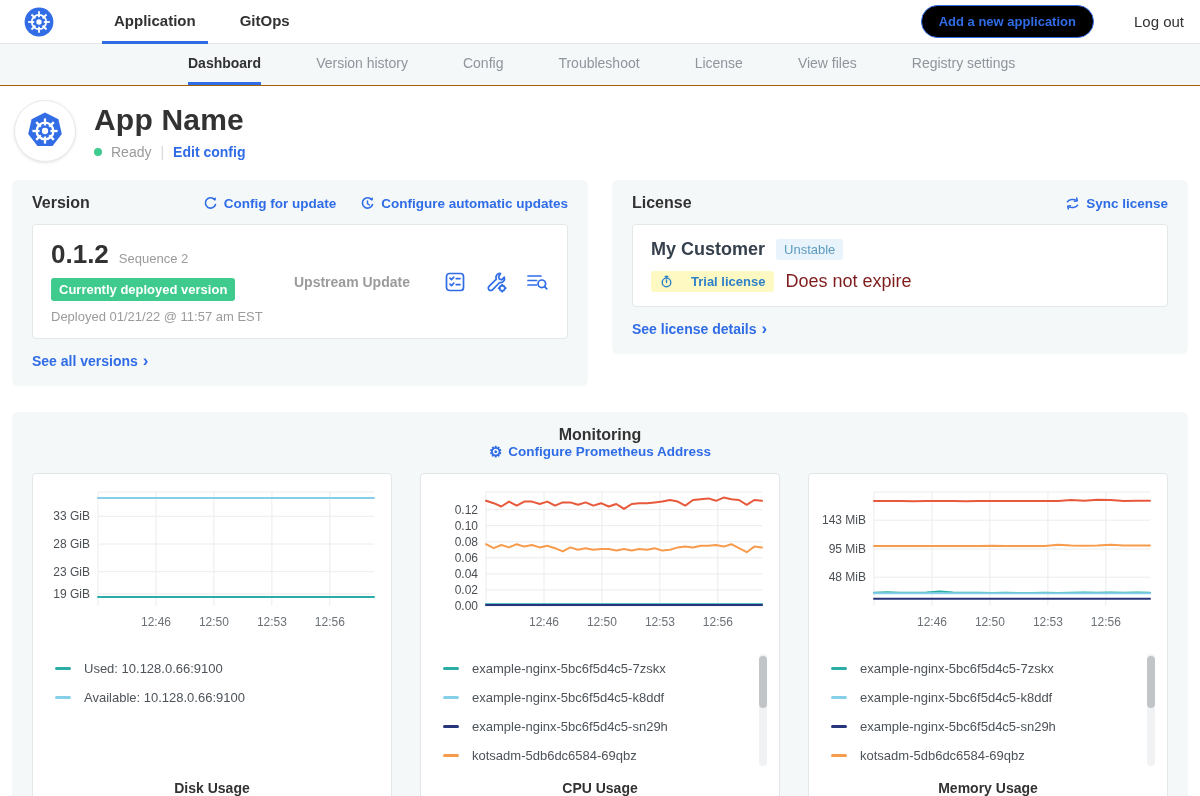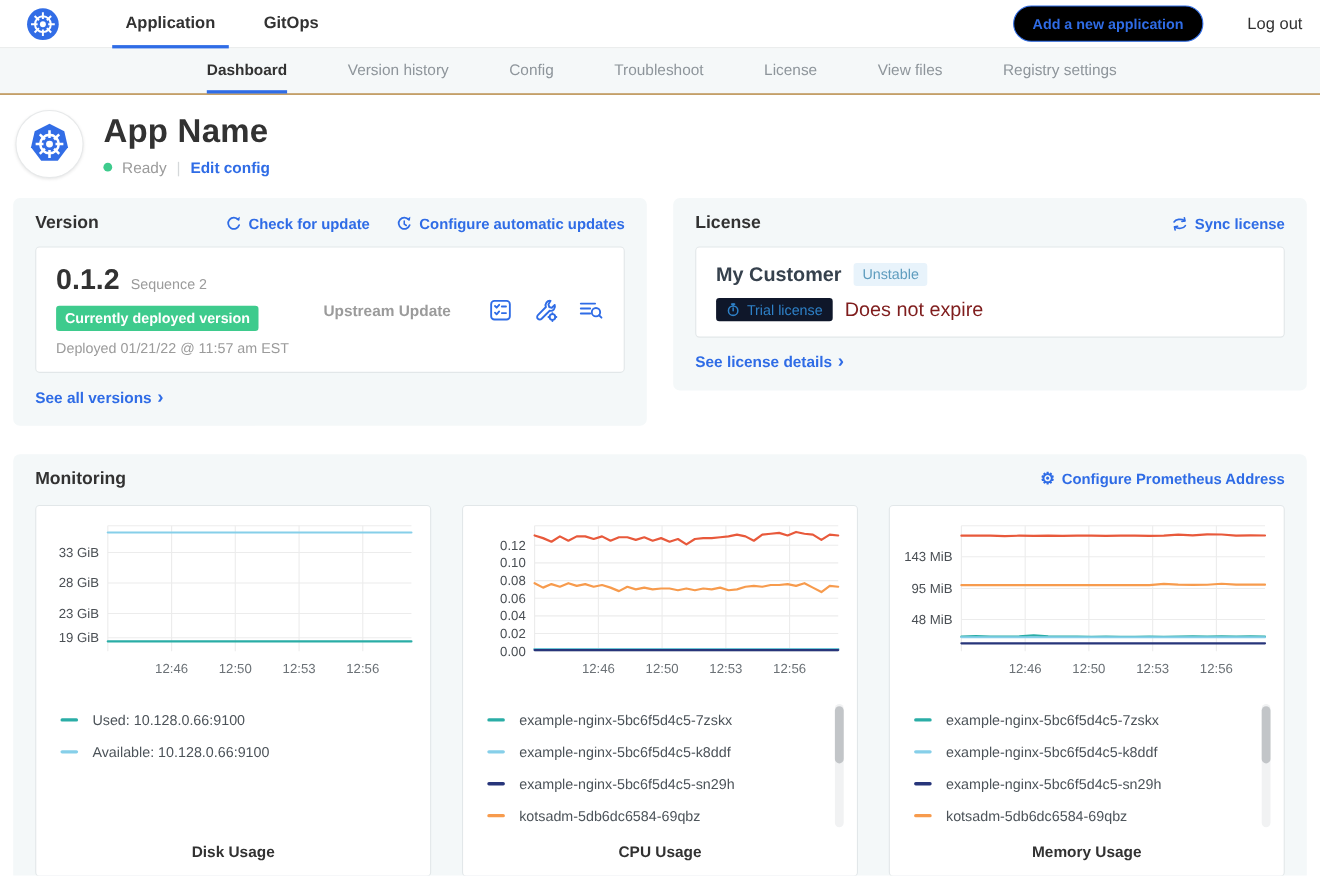--- a/index.html
+++ b/index.html
@@ -61,22 +61,22 @@
   .vc-icons { display:flex; gap:17px; align-items:center; }
   .vc-icons span { cursor:pointer; display:flex; }
   .see-link { display:inline-flex; align-items:center; gap:5px; margin-top:13px;
     color:#2f6ce6; font-size:14px; font-weight:bold; }
   .chev { font-size:17px; font-weight:bold; line-height:1; }
 
   .customer-row { display:flex; align-items:center; gap:11px; margin-bottom:11px; }
   .customer-name { font-size:18px; font-weight:bold; color:#36414d; }
   .channel-badge { background:#e8f3fb; color:#5e9cbe; font-size:13px; padding:3px 8px; border-radius:3px; }
   .license-row { display:flex; align-items:center; gap:11px; }
-  .trial-badge { background:#0f172a; color:#2e81c8; font-weight:normal; font-size:13px;
-    padding:3px 9px; border-radius:3px; display:flex; align-items:center; gap:6px; }
+  .trial-badge { background:#fef9c3; color:#2e81c8; font-weight:bold; font-size:13px;
+    padding:3px 9px; border-radius:3px; display:flex; align-items:center; gap:18px; }
   .expiry { font-size:18px; color:#7f1d1d; }
 
   
   .panel-monitoring { margin:26px 12px 0; }
   .charts-row { display:flex; gap:28px; margin-top:14px; }
   .chart-card { flex:1; background:#fff; border:1px solid #e2e7e9; border-radius:4px;
     padding:10px 10px 14px; display:flex; flex-direction:column; }
   .chart-svg { width:100%; height:160px; display:block; }
   .legend { margin-top:8px; padding:2px 22px 0 12px; position:relative; min-height:118px; }
   .legend-item { display:flex; align-items:center; gap:13px; height:29px;
@@ -164,21 +164,21 @@
 
   <div class="panel panel-version">
     <div class="panel-head">
       <div class="panel-title">Version</div>
       <div class="head-links">
         <span class="blue-link">
           <svg width="15" height="15" viewBox="0 0 16 16">
             <path d="M13.3 9.2a5.5 5.5 0 1 1-.9-5.2" fill="none" stroke="#2f6ce6" stroke-width="1.7" stroke-linecap="round"></path>
             <path d="M13.9 1.2l-.4 3.6-3.2-1.3z" fill="#2f6ce6"></path>
           </svg>
-          <span>Check for update</span>
+          <span>Config for update</span>
         </span>
         <span class="blue-link">
           <svg width="15" height="15" viewBox="0 0 16 16">
             <path d="M13.3 9.2a5.5 5.5 0 1 1-.9-5.2" fill="none" stroke="#2f6ce6" stroke-width="1.7" stroke-linecap="round"></path>
             <path d="M13.9 1.2l-.4 3.6-3.2-1.3z" fill="#2f6ce6"></path>
             <path d="M8 5.2v3l2 1.4" fill="none" stroke="#2f6ce6" stroke-width="1.5" stroke-linecap="round"></path>
           </svg>
           <span>Configure automatic updates</span>
         </span>
       </div>
@@ -262,21 +262,21 @@
       </div>
     </div>
     <span class="see-link link">
       <span>See license details</span>
       <span class="chev">›</span>
     </span>
   </div>
 </div>
 
 <div class="panel panel-monitoring">
-  <div class="panel-head" style="margin-bottom:0;">
+  <div class="panel-head" style="margin-bottom:0;flex-direction:column;">
     <div class="panel-title">Monitoring</div>
     <span class="blue-link">
       <span style="font-size:15px;line-height:1;">⚙</span>
       <span>Configure Prometheus Address</span>
     </span>
   </div>
   <div class="charts-row">
     <div class="chart-card">
       <svg class="chart-svg" viewBox="0 0 336 160">
           <line x1="54" y1="8" x2="330" y2="8" stroke="#ececec"></line>

